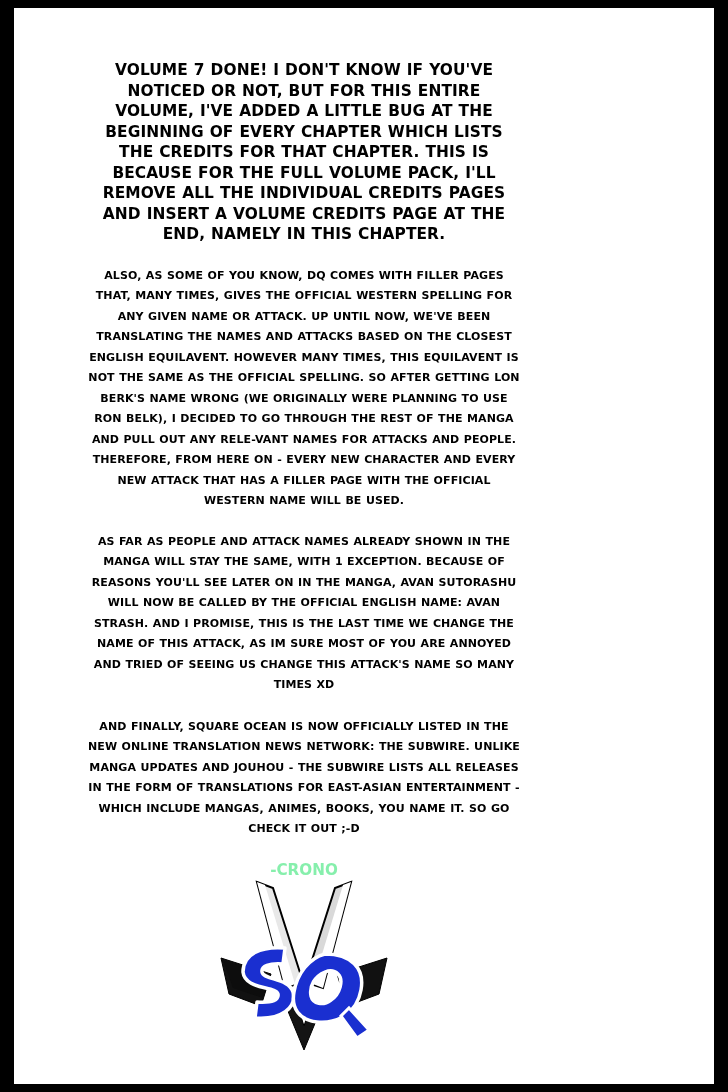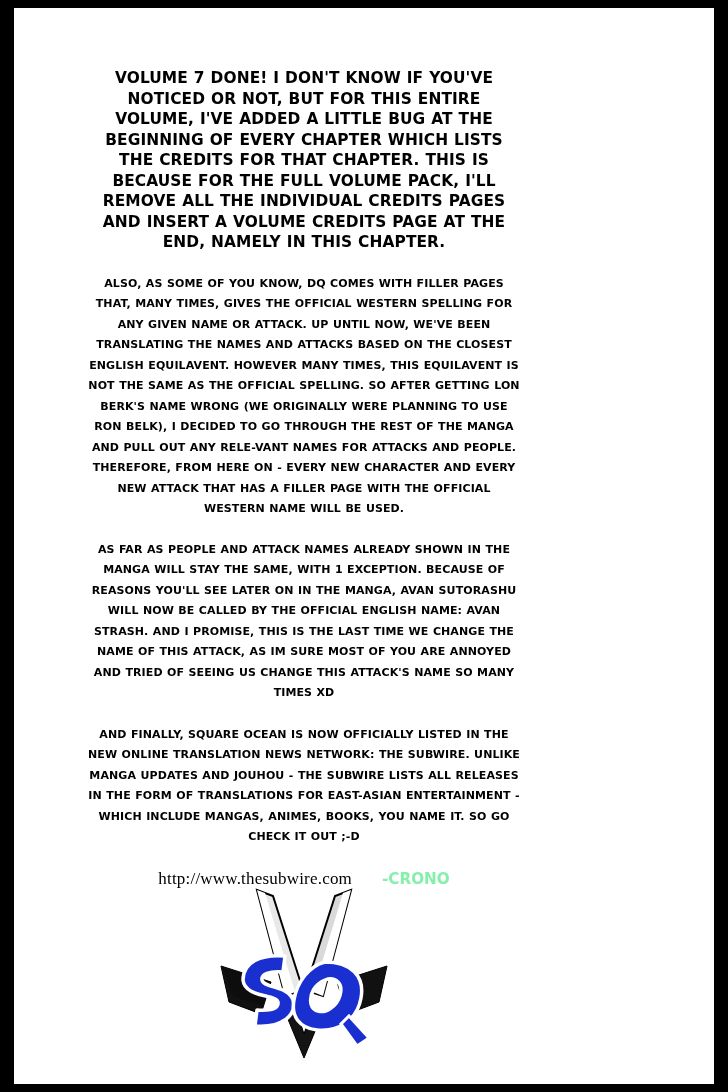--- a/index.html
+++ b/index.html
@@ -19,21 +19,21 @@
     position: absolute;
     left: 14px;
     top: 8px;
     width: 700px;
     height: 1076px;
     background: #ffffff;
   }
   .content {
     position: absolute;
     left: 14px;
-    top: 8px;
+    top: 0;
     width: 580px;
     height: 1076px;
     box-sizing: border-box;
     padding: 60px 72px 0 72px;
   }
   .para {
     color: #000000;
     font-family: "DejaVu Sans", sans-serif;
     font-weight: bold;
     font-size: 11px;
@@ -93,21 +93,20 @@
 
     <p class="para p1">Volume 7 done! I don't know if you've noticed or not, but for this entire volume, I've added a little bug at the beginning of every chapter which lists the credits for that chapter. This is because for the full volume pack, I'll remove all the individual credits pages and insert a volume credits page at the end, namely in this chapter.</p>
 
     <p class="para p2">Also, as some of you know, DQ comes with filler pages that, many times, gives the official western spelling for any given name or attack. Up until now, we've been translating the names and attacks based on the closest english equilavent. However many times, this equilavent is not the same as the official spelling. So after getting Lon Berk's name wrong (we originally were planning to use Ron Belk), I decided to go through the rest of the manga and pull out any rele-vant names for attacks and people. Therefore, from here on - every new character and every new attack that has a filler page with the official western name will be used.</p>
 
     <p class="para p3">As far as people and attack names already shown in the manga will stay the same, with 1 exception. Because of reasons you'll see later on in the manga, Avan Sutorashu will now be called by the official english name: Avan Strash. And I promise, this is the last time we change the name of this attack, as im sure most of you are annoyed and tried of seeing us change this attack's name so many times XD</p>
 
     <p class="para p4">And finally, Square Ocean is now officially listed in the new online translation news network: The Subwire. Unlike Manga Updates and Jouhou - The Subwire lists all releases in the form of translations for East-Asian entertainment -  which include mangas, animes, books, you name it. So go check it out ;-D</p>
 
     <div class="url-line">
-      <span class="url">http://www.thesubwire.com</span>
       <span class="signature">-Crono</span>
     </div>
 
     <div class="logo-wrap">
       <div class="logo">
         <svg viewBox="0 0 210 200" width="210" height="200" aria-hidden="true">
 
           <polygon points="58,28 74,34 104,128 86,134" fill="#e8e8e8" stroke="#000" stroke-width="2"></polygon>
           <polygon points="58,28 66,31 96,130 86,134" fill="#ffffff" stroke="none"></polygon>
 

